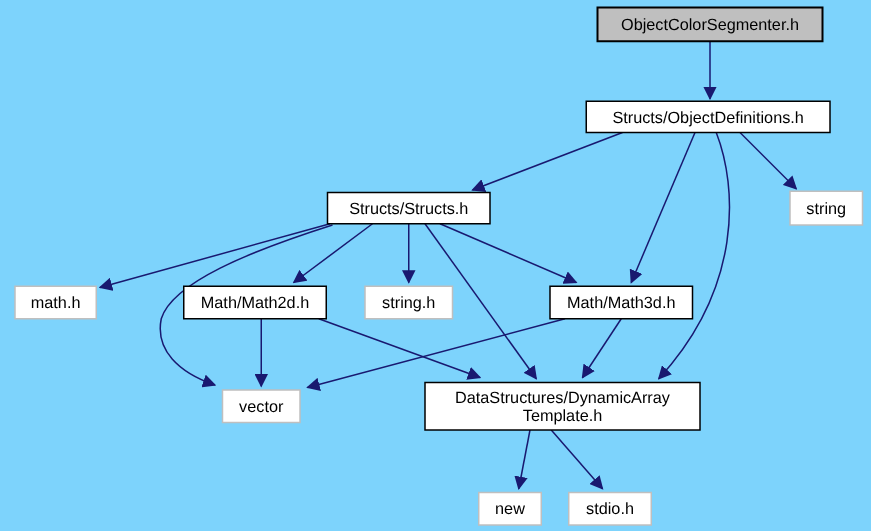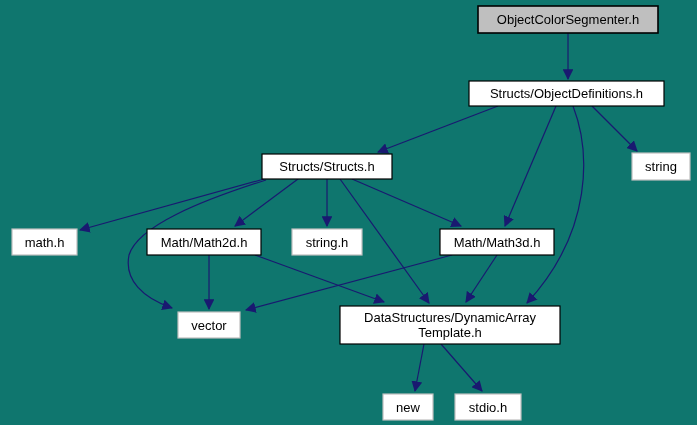--- a/index.html
+++ b/index.html
@@ -4,21 +4,21 @@
 <style>
   html, body {
     margin: 0;
     padding: 0;
     background: #ffffff;
   }
   #stage {
     position: relative;
     width: 697px;
     height: 425px;
-    background: #0f766e;
+    background: #7dd3fc;
     font-family: "Liberation Sans", "DejaVu Sans", sans-serif;
   }
   svg { display: block; }
   .edge {
     fill: none;
     stroke: #191970;
     stroke-width: 1.2;
   }
   .node-rect {
     fill: #ffffff;

